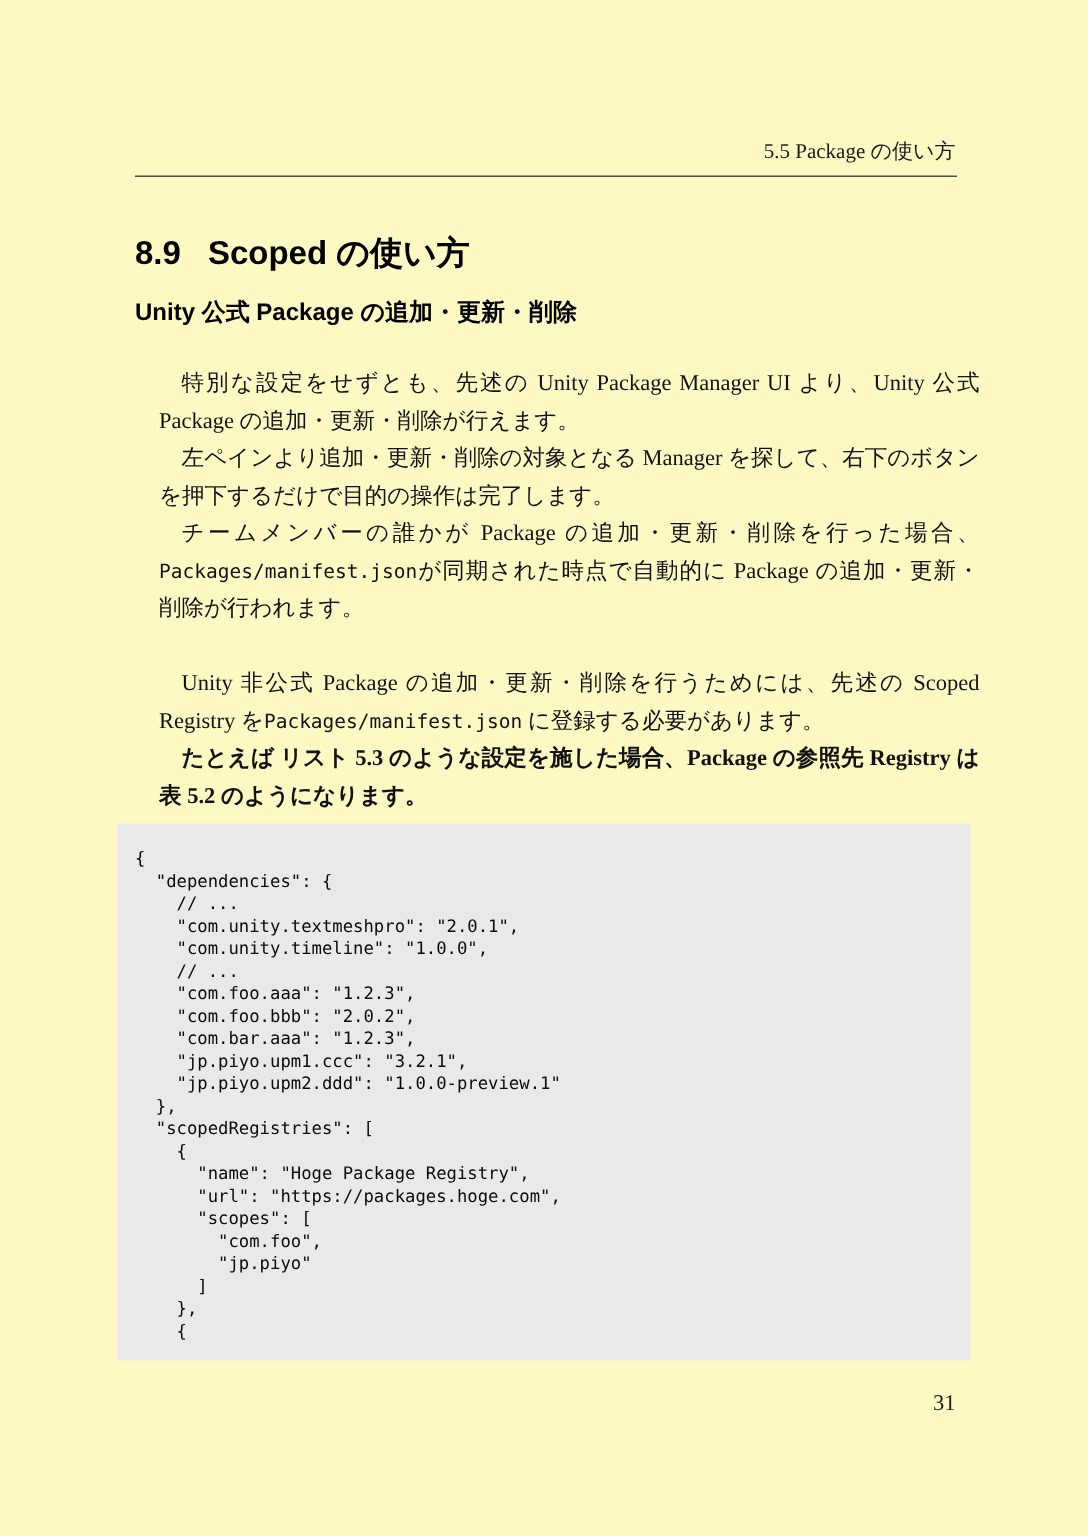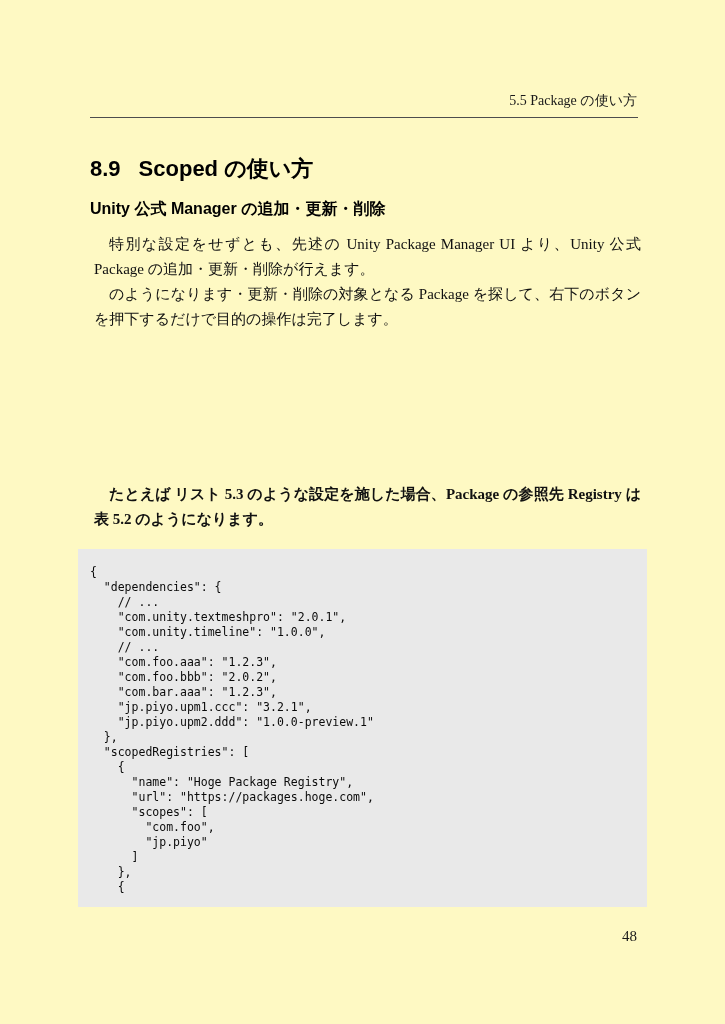--- a/index.html
+++ b/index.html
@@ -23,21 +23,21 @@
   }
   .section-heading .secnum { margin-right:18px; }
   .subsection-heading {
     position:absolute; left:90px; width:560px; margin:0;
     font-family:"Liberation Sans","DejaVu Sans",sans-serif;
     font-weight:bold; font-size:16px; line-height:20px; color:#000;
   }
   .sub1 { top:199px; }
   .sub2 { top:395px; }
   .para {
-    position:absolute; left:90px; width:547px; margin:4px;
+    position:absolute; left:90px; width:547px; margin:16px;
     font-family:"Liberation Serif","DejaVu Serif",serif;
     font-size:15px; line-height:25px; color:#111;
     text-align:justify; text-indent:1em;
   }
   .para .mono, .caption .mono {
     font-family:"DejaVu Sans Mono","Liberation Mono",monospace;
     font-size:13px;
   }
   .p0 { top:228px; }
   .p1 { top:278px; }
@@ -73,26 +73,28 @@
 <div class="page">
 
   <div class="running-header">5.5 Package の使い方</div>
 
   <div class="head-rule"></div>
 
   <h1 class="section-heading">
     <span class="secnum">8.9</span><span>Scoped の使い方</span>
   </h1>
 
-  <h2 class="subsection-heading sub1">Unity 公式 Manager の追加・更新・削除</h2>
+  <h2 class="subsection-heading sub1">Unity 公式 Package の追加・更新・削除</h2>
 
   <p class="para p0"><span>特別な設定をせずとも、先述の Unity Package Manager UI より、Unity 公式 Package の追加・更新・削除が行えます。</span></p>
-  <p class="para p1"><span>のようになります・更新・削除の対象となる Package を探して、右下のボタンを押下するだけで目的の操作は完了します。</span></p>
+  <p class="para p1"><span>左ペインより追加・更新・削除の対象となる Manager を探して、右下のボタンを押下するだけで目的の操作は完了します。</span></p>
+  <p class="para p2"><span>チームメンバーの誰かが Package の追加・更新・削除を行った場合、</span><span class="mono">Packages/manifest.json</span><span>が同期された時点で自動的に Package の追加・更新・削除が行われます。</span></p>
 
 
+  <p class="para p3"><span>Unity 非公式 Package の追加・更新・削除を行うためには、先述の Scoped Registry を</span><span class="mono">Packages/manifest.json</span><span> に登録する必要があります。</span></p>
   <p class="para p4"><span>たとえば リスト 5.3 のような設定を施した場合、Package の参照先 Registry は 表 5.2 のようになります。</span></p>
 
 
   <div class="codeblock">
     <pre id="code-pre">{
   "dependencies": {
     // ...
     "com.unity.textmeshpro": "2.0.1",
     "com.unity.timeline": "1.0.0",
     // ...
@@ -107,15 +109,15 @@
       "name": "Hoge Package Registry",
       "url": "https://packages.hoge.com",
       "scopes": [
         "com.foo",
         "jp.piyo"
       ]
     },
     {</pre>
   </div>
 
-  <div class="page-number">48</div>
+  <div class="page-number">31</div>
 
 </div>
 
 </body></html>

